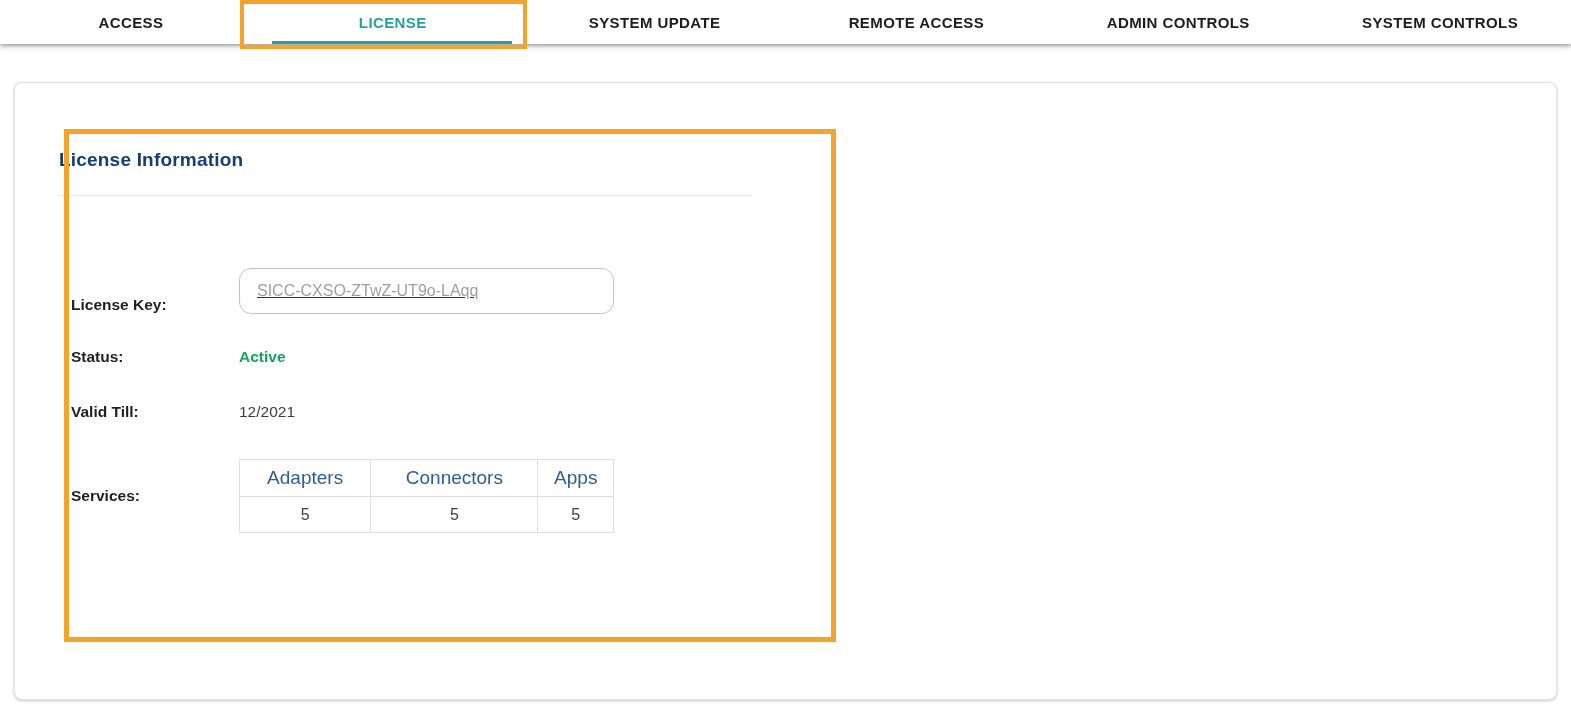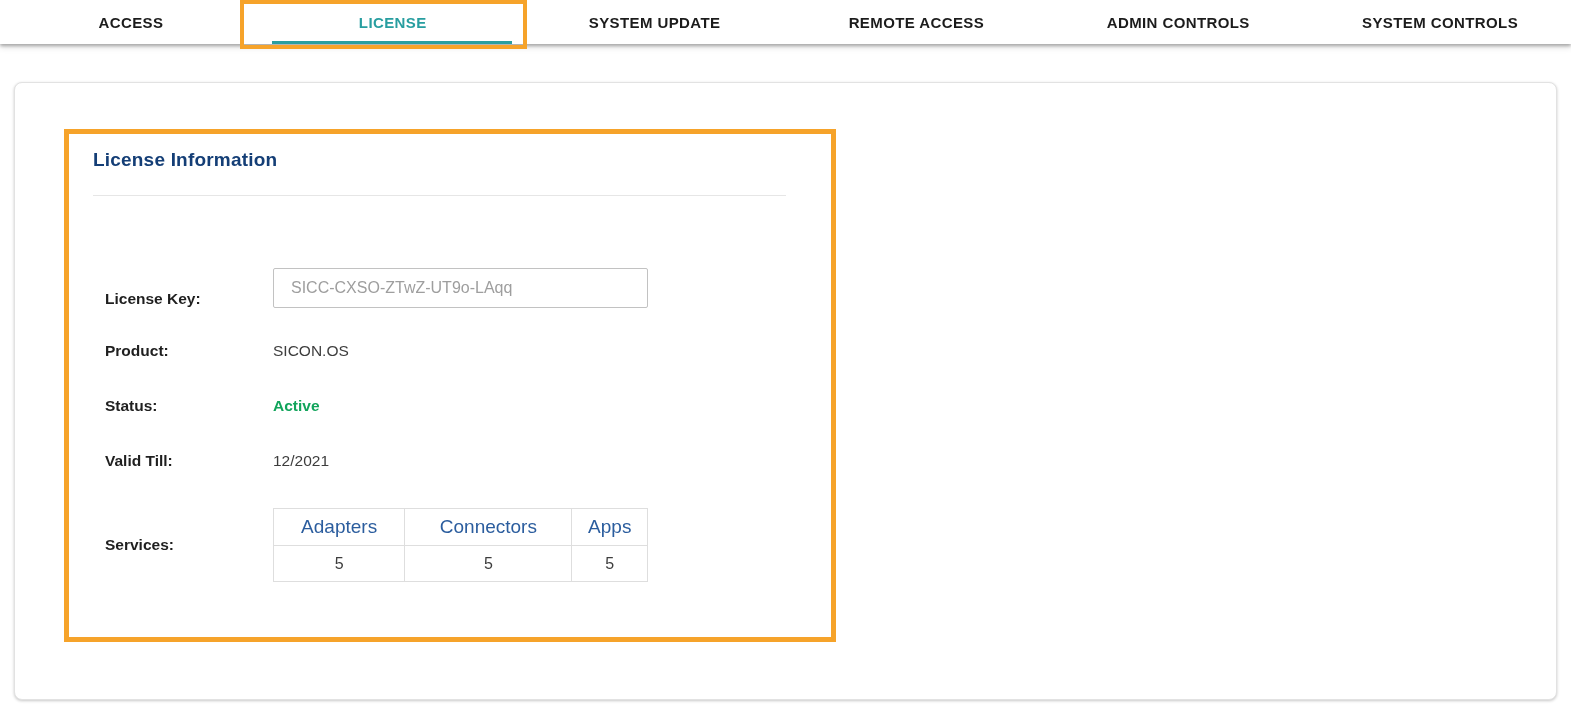--- a/index.html
+++ b/index.html
@@ -59,21 +59,21 @@
   }
   .license-annotation {
     position: absolute;
     left: 49px; top: 46px;
     width: 772px; height: 513px;
     border: 5px solid #F6A32A;
     pointer-events: none;
     z-index: 4;
   }
 
-  .section { padding: 66px 0 0 78px; }
+  .section { padding: 66px 0 0 44px; }
   .section-title {
     font-size: 19px;
     font-weight: 700;
     color: #143E76;
     letter-spacing: 0.2px;
   }
   .divider {
     margin-top: 24px;
     width: 693px;
     height: 1px;
@@ -93,29 +93,30 @@
   .val { font-size: 15.5px; color: #3d3d3d; }
   .val.green { color: #11A45B; font-weight: 700; }
 
   .row-input { margin-bottom: 34px; align-items: flex-end; }
   .row-product { margin-bottom: 37px; }
   .row-status { margin-bottom: 37px; }
   .row-valid { margin-bottom: 38px; }
 
   .key-input {
     width: 375px;
-    height: 40px;
+    height: 46px;
     border: 1px solid #c2c2c2;
-    border-radius: 2px;
+    border-radius: 12px;
     padding: 0 17px;
     font-family: "Liberation Sans", sans-serif;
     font-size: 16px;
     color: #333333;
     outline: none;
     background: #ffffff;
+    text-decoration: underline;
   }
   .key-input::placeholder { color: #9e9e9e; opacity: 1; }
 
   
   .svc-table {
     border-collapse: collapse;
     width: 375px;
     background: #ffffff;
   }
   .svc-table th, .svc-table td {
@@ -167,24 +168,20 @@
     <div class="section-title">License Information</div>
     <div class="divider"></div>
 
     <div class="form">
 
       <div class="row row-input">
         <span class="lbl">License Key:</span>
         <input class="key-input" type="text" placeholder="SICC-CXSO-ZTwZ-UT9o-LAqq" style="">
       </div>
 
-      <div class="row row-product">
-        <span class="lbl">Product:</span>
-        <span class="val">SICON.OS</span>
-      </div>
 
       <div class="row row-status">
         <span class="lbl">Status:</span>
         <span class="val green">Active</span>
       </div>
 
       <div class="row row-valid">
         <span class="lbl">Valid Till:</span>
         <span class="val">12/2021</span>
       </div>

